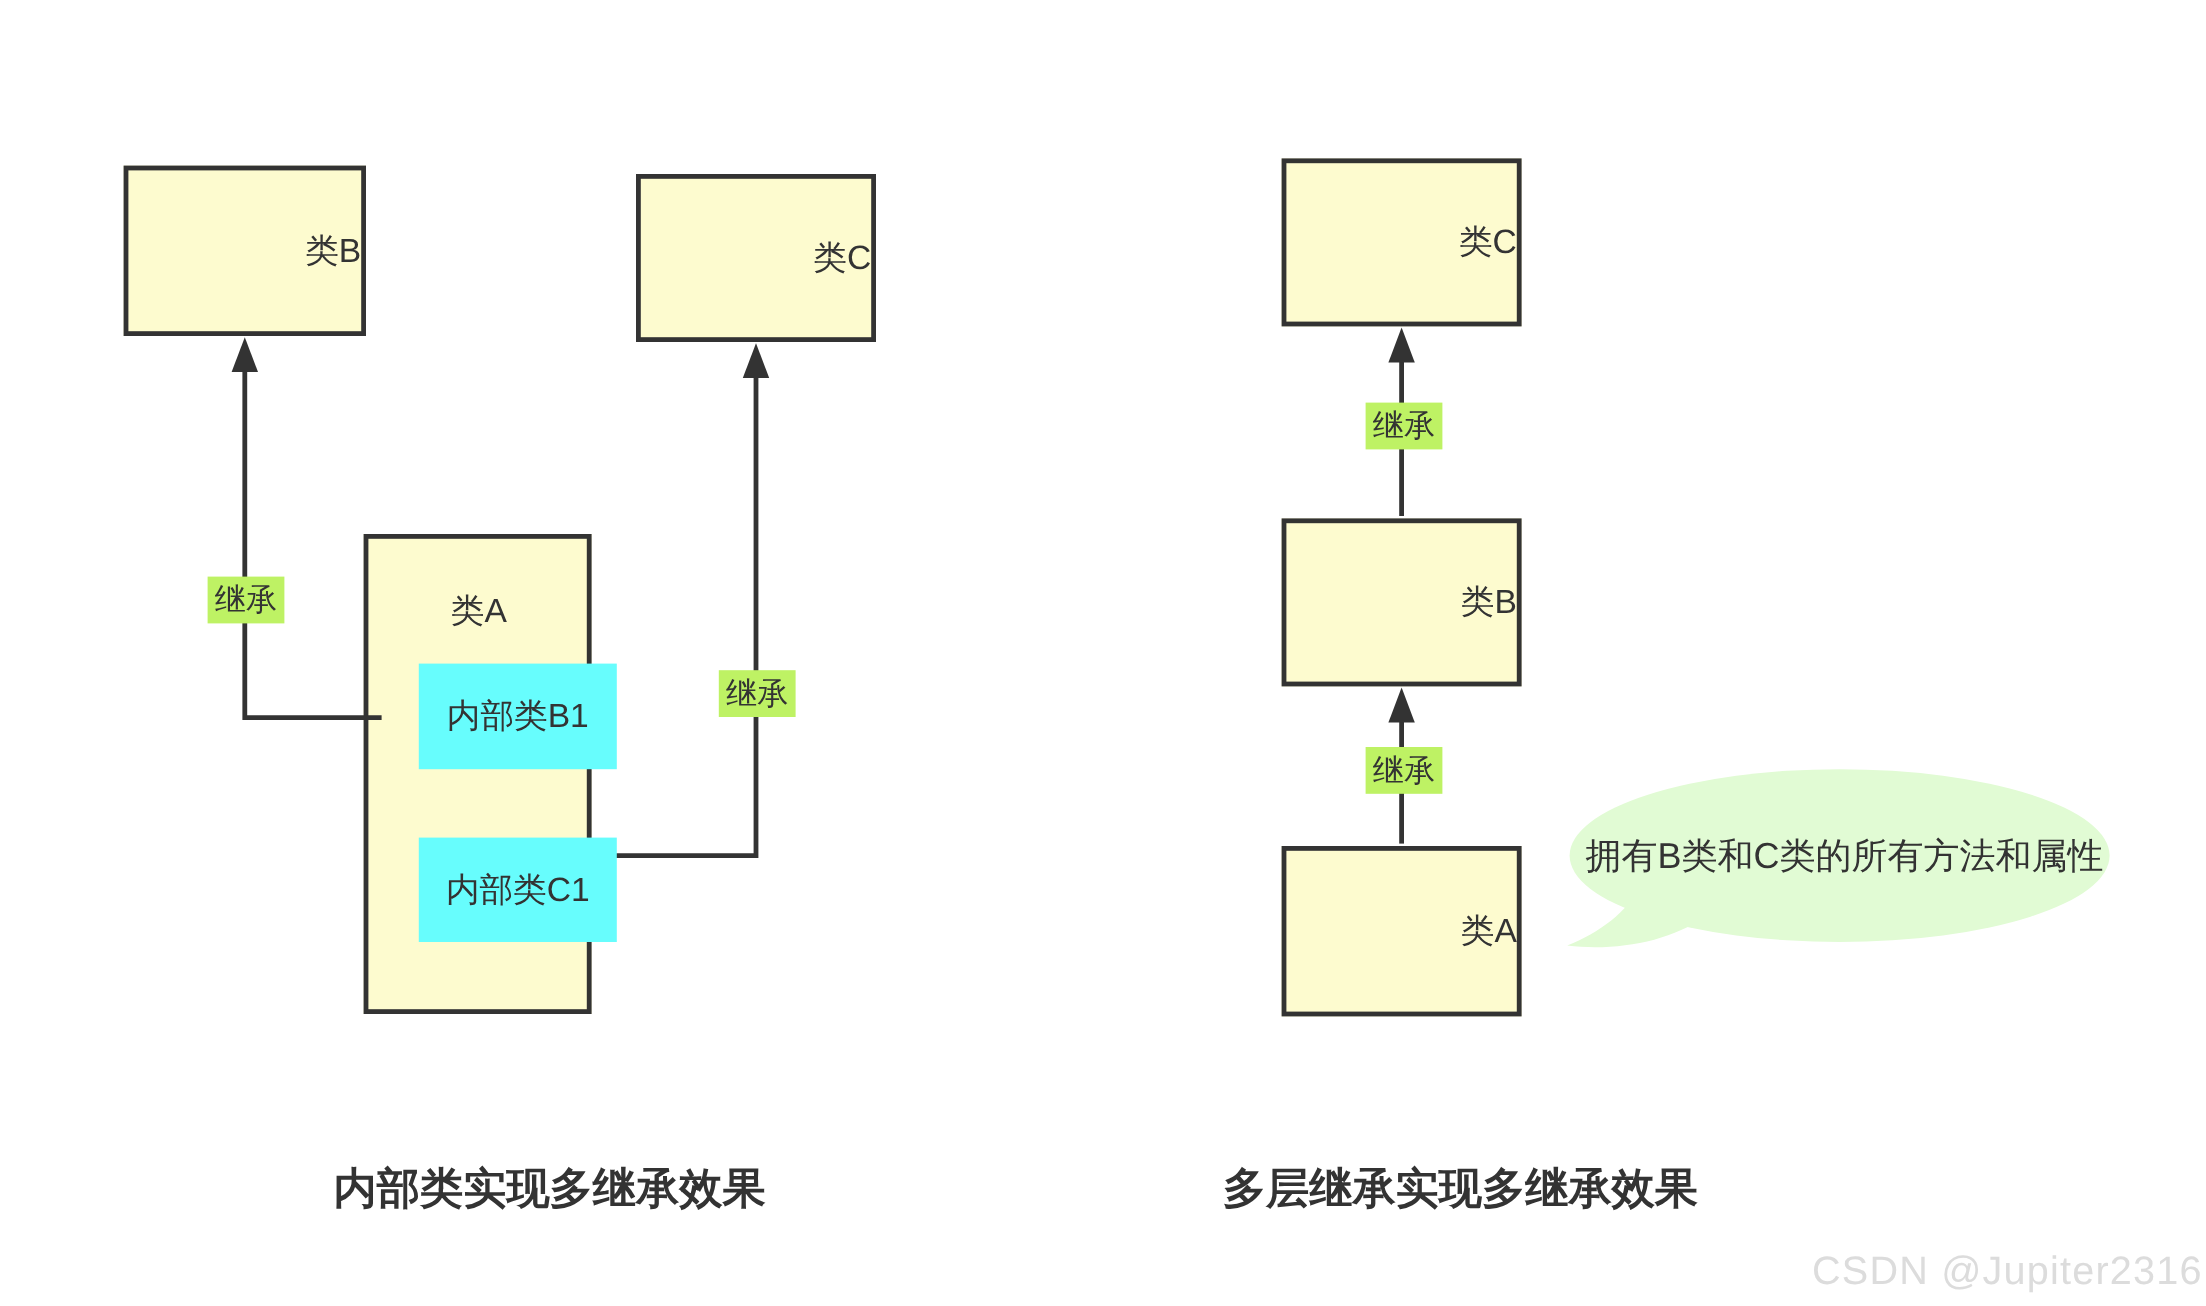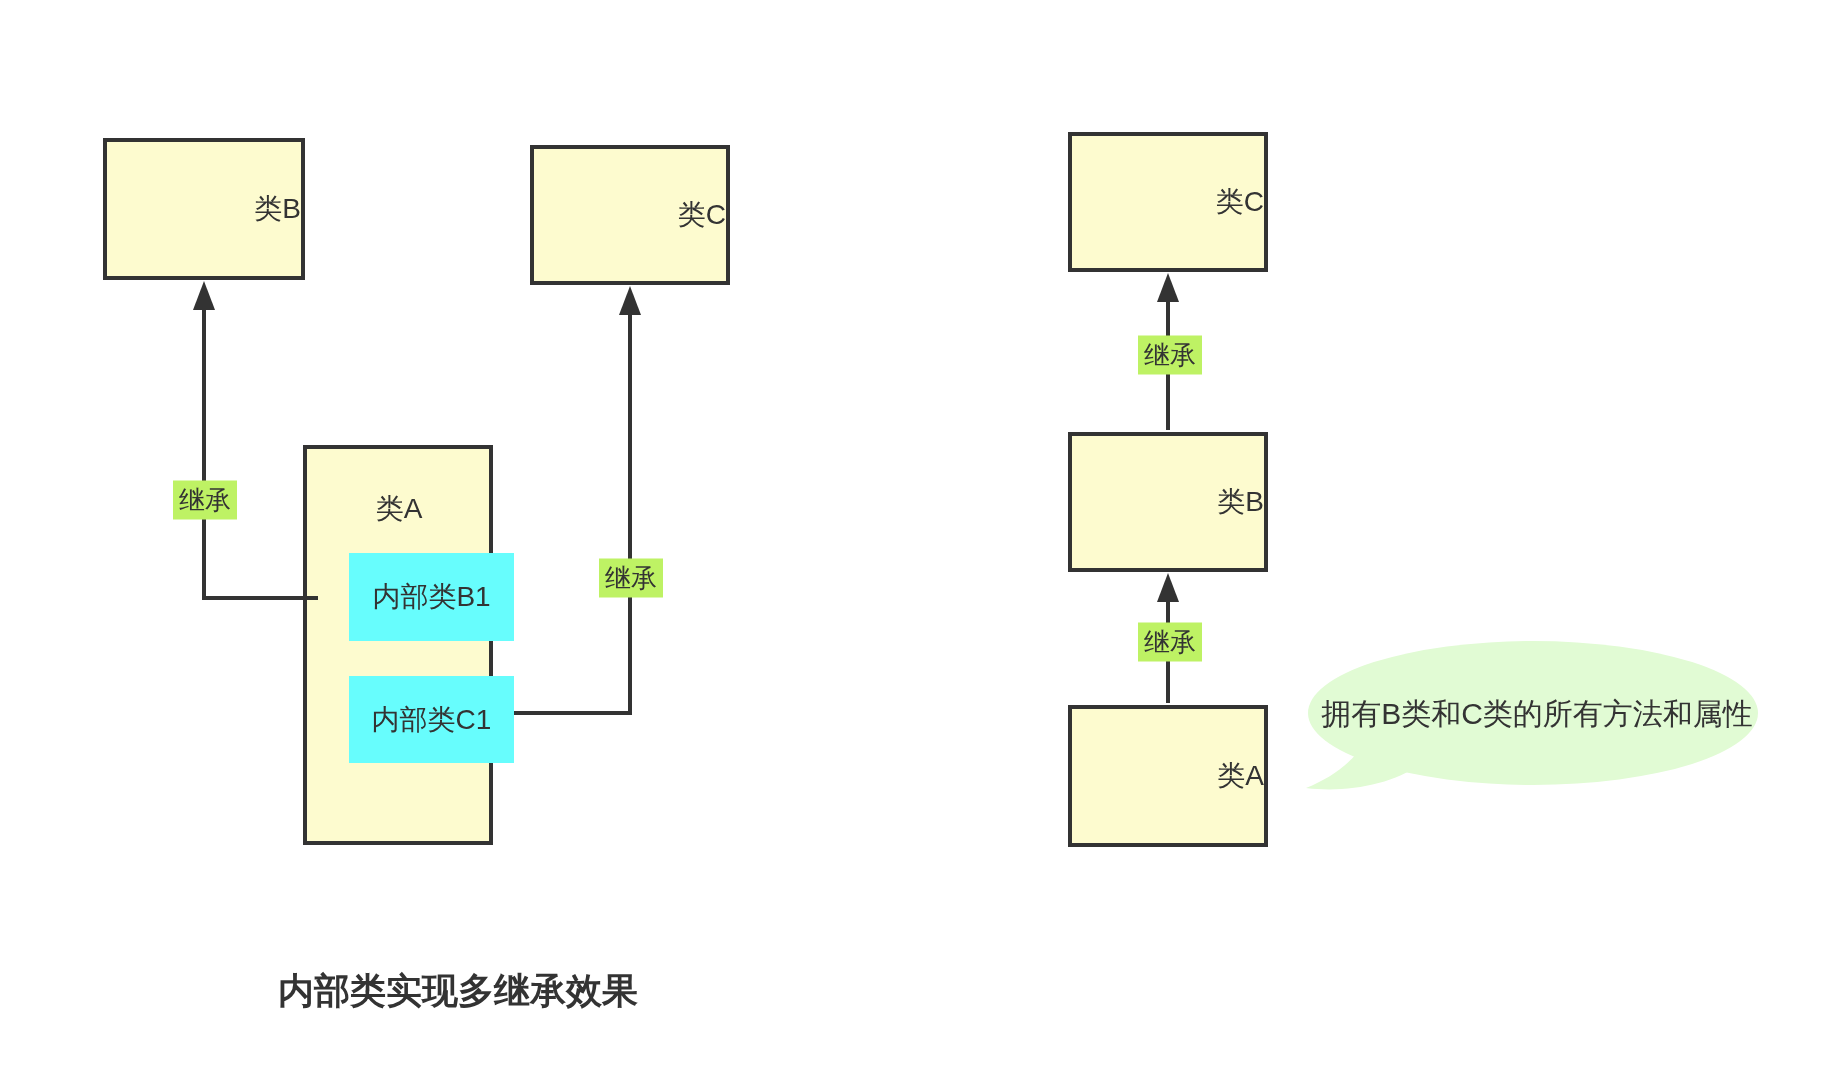--- a/index.html
+++ b/index.html
@@ -153,31 +153,33 @@
     <polygon class="arrow-head" points="1168,573 1157,602 1179,602"></polygon>
 
     <ellipse class="bubble-shape" cx="1533" cy="713" rx="225" ry="72"></ellipse>
     <path class="bubble-shape" d="M 1420 764 C 1392 785, 1345 793, 1306 788 C 1334 777, 1356 759, 1366 740 Z"></path>
   </svg>
 
   <div class="inner-box" style="left:318px; top:553px; width:165px; height:88px;">
     <span>内部类B1</span>
   </div>
 
-  <div class="inner-box" style="left:318px; top:676px; width:165px; height:87px;">
+  <div class="inner-box" style="left:318px; top:698px; width:165px; height:87px;">
     <span>内部类C1</span>
   </div>
 
   <div class="edge-label" style="left:205px; top:500px;">继承</div>
 
   <div class="edge-label" style="left:631px; top:578px;">继承</div>
 
   <div class="edge-label" style="left:1170px; top:355px;">继承</div>
 
   <div class="edge-label" style="left:1170px; top:642px;">继承</div>
 
   <div class="bubble-text" style="left:1537px; top:714px;">拥有B类和C类的所有方法和属性</div>
 
   <div class="caption" style="left:458px; top:991px;">内部类实现多继承效果</div>
 
+  <div class="caption" style="left:1217px; top:991px;">多层继承实现多继承效果</div>
 
+  <div class="watermark">CSDN @Jupiter2316</div>
 
 </div>
 
 </body></html>

